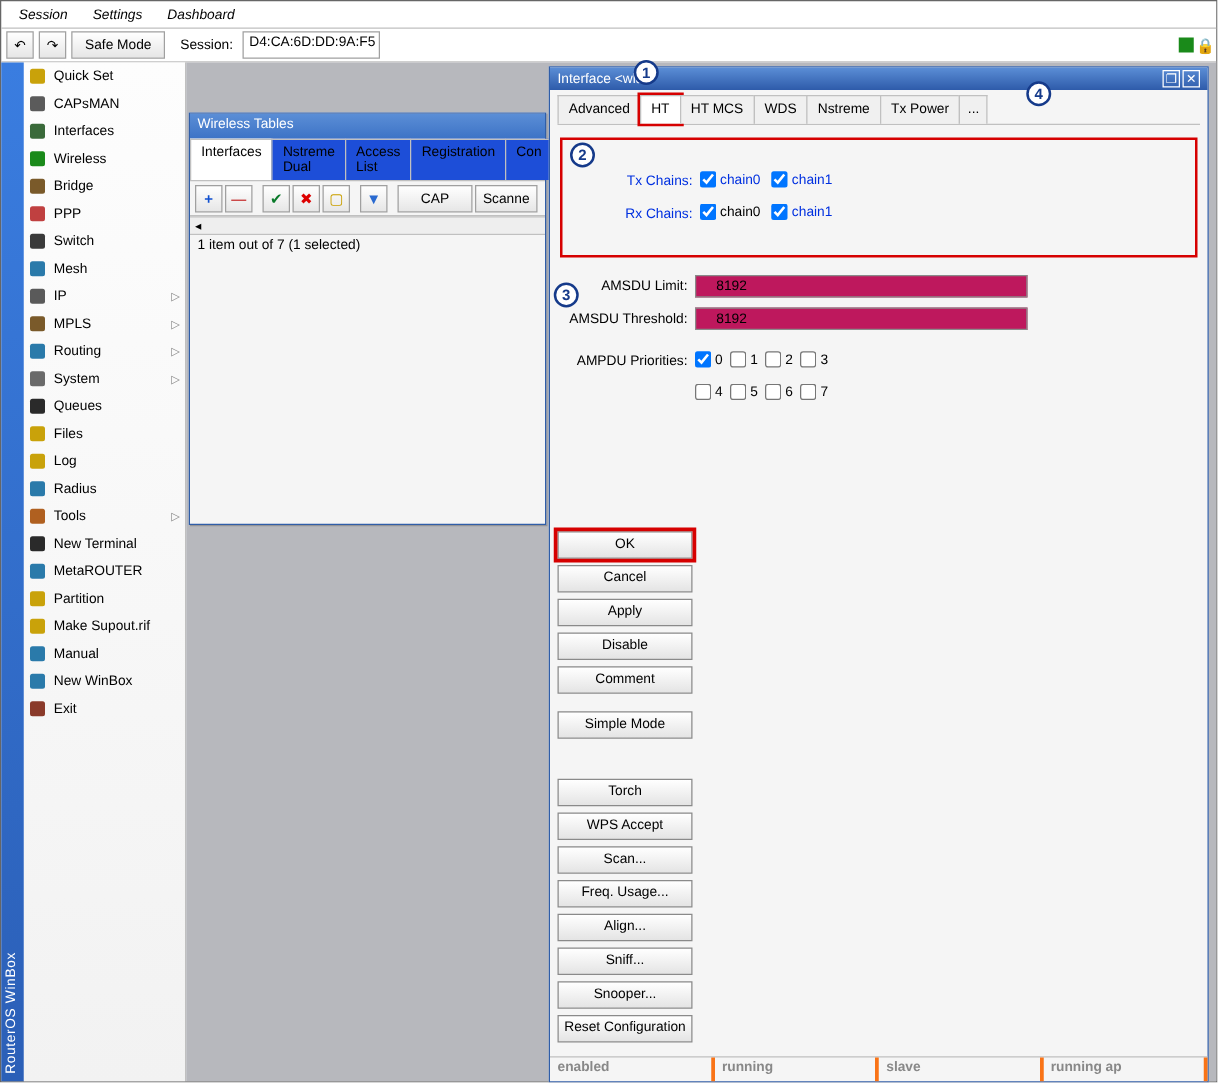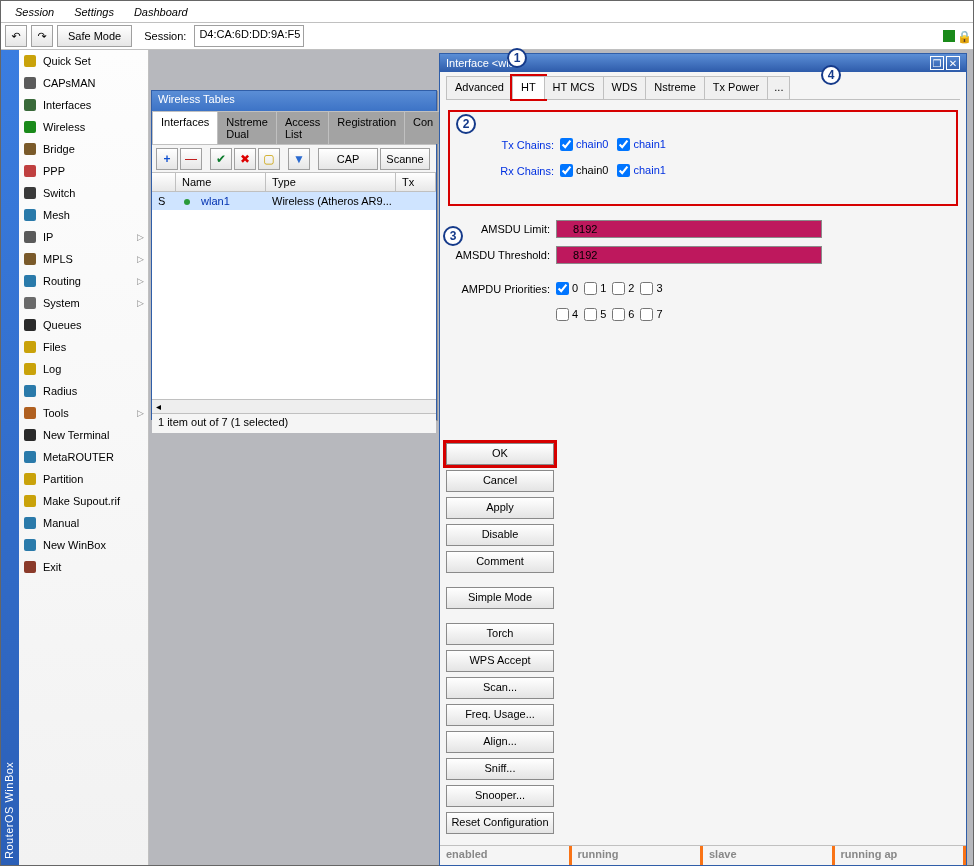--- a/index.html
+++ b/index.html
@@ -32,21 +32,21 @@
 .sidebar .ic svg { width: 14px; height: 14px; }
 .sidebar .arrow { margin-left: auto; font-size: 9px; color: #888; }
 
 
 .work { flex: 1; position: relative; background: #b7b8bd; }
 
 
 .wtwin { position: absolute; left: 2px; top: 40px; width: 286px; height: 330px; background: #f5f5f5; border: 1px solid #305ea8; box-shadow: 1px 1px 0 rgba(0,0,0,.2); }
 .wtwin .title { height: 20px; background: linear-gradient(#5b8ed6,#3d73c6); color: #fff; padding: 2px 6px; font-size: 11px; }
 .wtwin .tabs { display: flex; background: #f5f5f5; border-bottom: 1px solid #c0c0c0; }
-.wtwin .tabs span { padding: 4px 8px; border: 1px solid #c0c0c0; border-bottom: none; background: #a3a3a3; margin-right: -1px; }
+.wtwin .tabs span { padding: 4px 8px; border: 1px solid #c0c0c0; border-bottom: none; background: #1d4ed8; margin-right: -1px; }
 .wtwin .tabs span.active { background: #fff; }
 .wtwin .tools { display: flex; height: 28px; align-items: center; padding: 2px 4px; gap: 2px; border-bottom: 1px solid #c0c0c0; }
 .wtwin .tools .sep { width: 4px; }
 .wtwin .list { background: #fff; height: 226px; overflow: hidden; }
 .wtwin .list .hdr { display: flex; background: linear-gradient(#fff,#e8e8e8); border-bottom: 1px solid #c0c0c0; }
 .wtwin .list .hdr span { padding: 3px 6px; border-right: 1px solid #c0c0c0; }
 .wtwin .list .row { display: flex; background: #cfe4ff; }
 .wtwin .list .row span { padding: 3px 6px; white-space: nowrap; overflow: hidden; }
 .wtwin .scroll { height: 14px; background: #eee; border-top: 1px solid #c0c0c0; display: flex; align-items: center; }
 .wtwin .scroll span { padding: 0 4px; font-size: 10px; }
@@ -331,39 +331,20 @@
           <div class="sep"></div>
           <div class="tbtn" style="color:#0a7a2a">✔</div>
           <div class="tbtn" style="color:#d00">✖</div>
           <div class="tbtn" style="color:#caa000">▢</div>
           <div class="sep"></div>
           <div class="tbtn" style="color:#2a6ad0">▼</div>
           <div class="sep"></div>
           <div class="safe" style="width:60px;justify-content:center">CAP</div>
           <div class="safe" style="width:50px;justify-content:center">Scanne</div>
         </div>
-        <div class="list">
-          <div class="hdr">
-            <span style="width:24px"></span>
-            <span style="width:90px">Name</span>
-            <span style="width:130px">Type</span>
-            <span style="flex:1">Tx</span>
-          </div>
-          <div class="row">
-            <span style="width:24px">S</span>
-            <span style="width:90px;color:#0030b0">
-              <svg width="10" height="10" style="vertical-align:middle">
-                  <circle cx="5" cy="5" r="3" fill="#2a9a3a"></circle>
-                </svg>
-              <span>wlan1</span>
-            </span>
-            <span style="width:130px">Wireless (Atheros AR9...</span>
-            <span style="flex:1"></span>
-          </div>
-        </div>
         <div class="scroll">
             <span>◂</span>
           </div>
         <div class="status">1 item out of 7 (1 selected)</div>
       </div>
 
       <div class="ifwin">
         <div class="title">
           <span>Interface &lt;wlan</span>
           <div class="twin">
@@ -458,21 +439,21 @@
 
             </div>
           </div>
           <div class="right" id="ifbtns">
               <div class="btn ok">OK</div>
               <div class="btn">Cancel</div>
               <div class="btn">Apply</div>
               <div class="btn">Disable</div>
               <div class="btn">Comment</div>
               <div class="btn" style="margin-top: 14px;">Simple Mode</div>
-              <div class="btn" style="margin-top: 14px;">Torch</div>
+              <div class="btn" style="margin-top: 32px;">Torch</div>
               <div class="btn">WPS Accept</div>
               <div class="btn">Scan...</div>
               <div class="btn">Freq. Usage...</div>
               <div class="btn">Align...</div>
               <div class="btn">Sniff...</div>
               <div class="btn">Snooper...</div>
               <div class="btn">Reset Configuration</div>
             </div>
         </div>
         <div class="statusbar" id="ifstatus">

